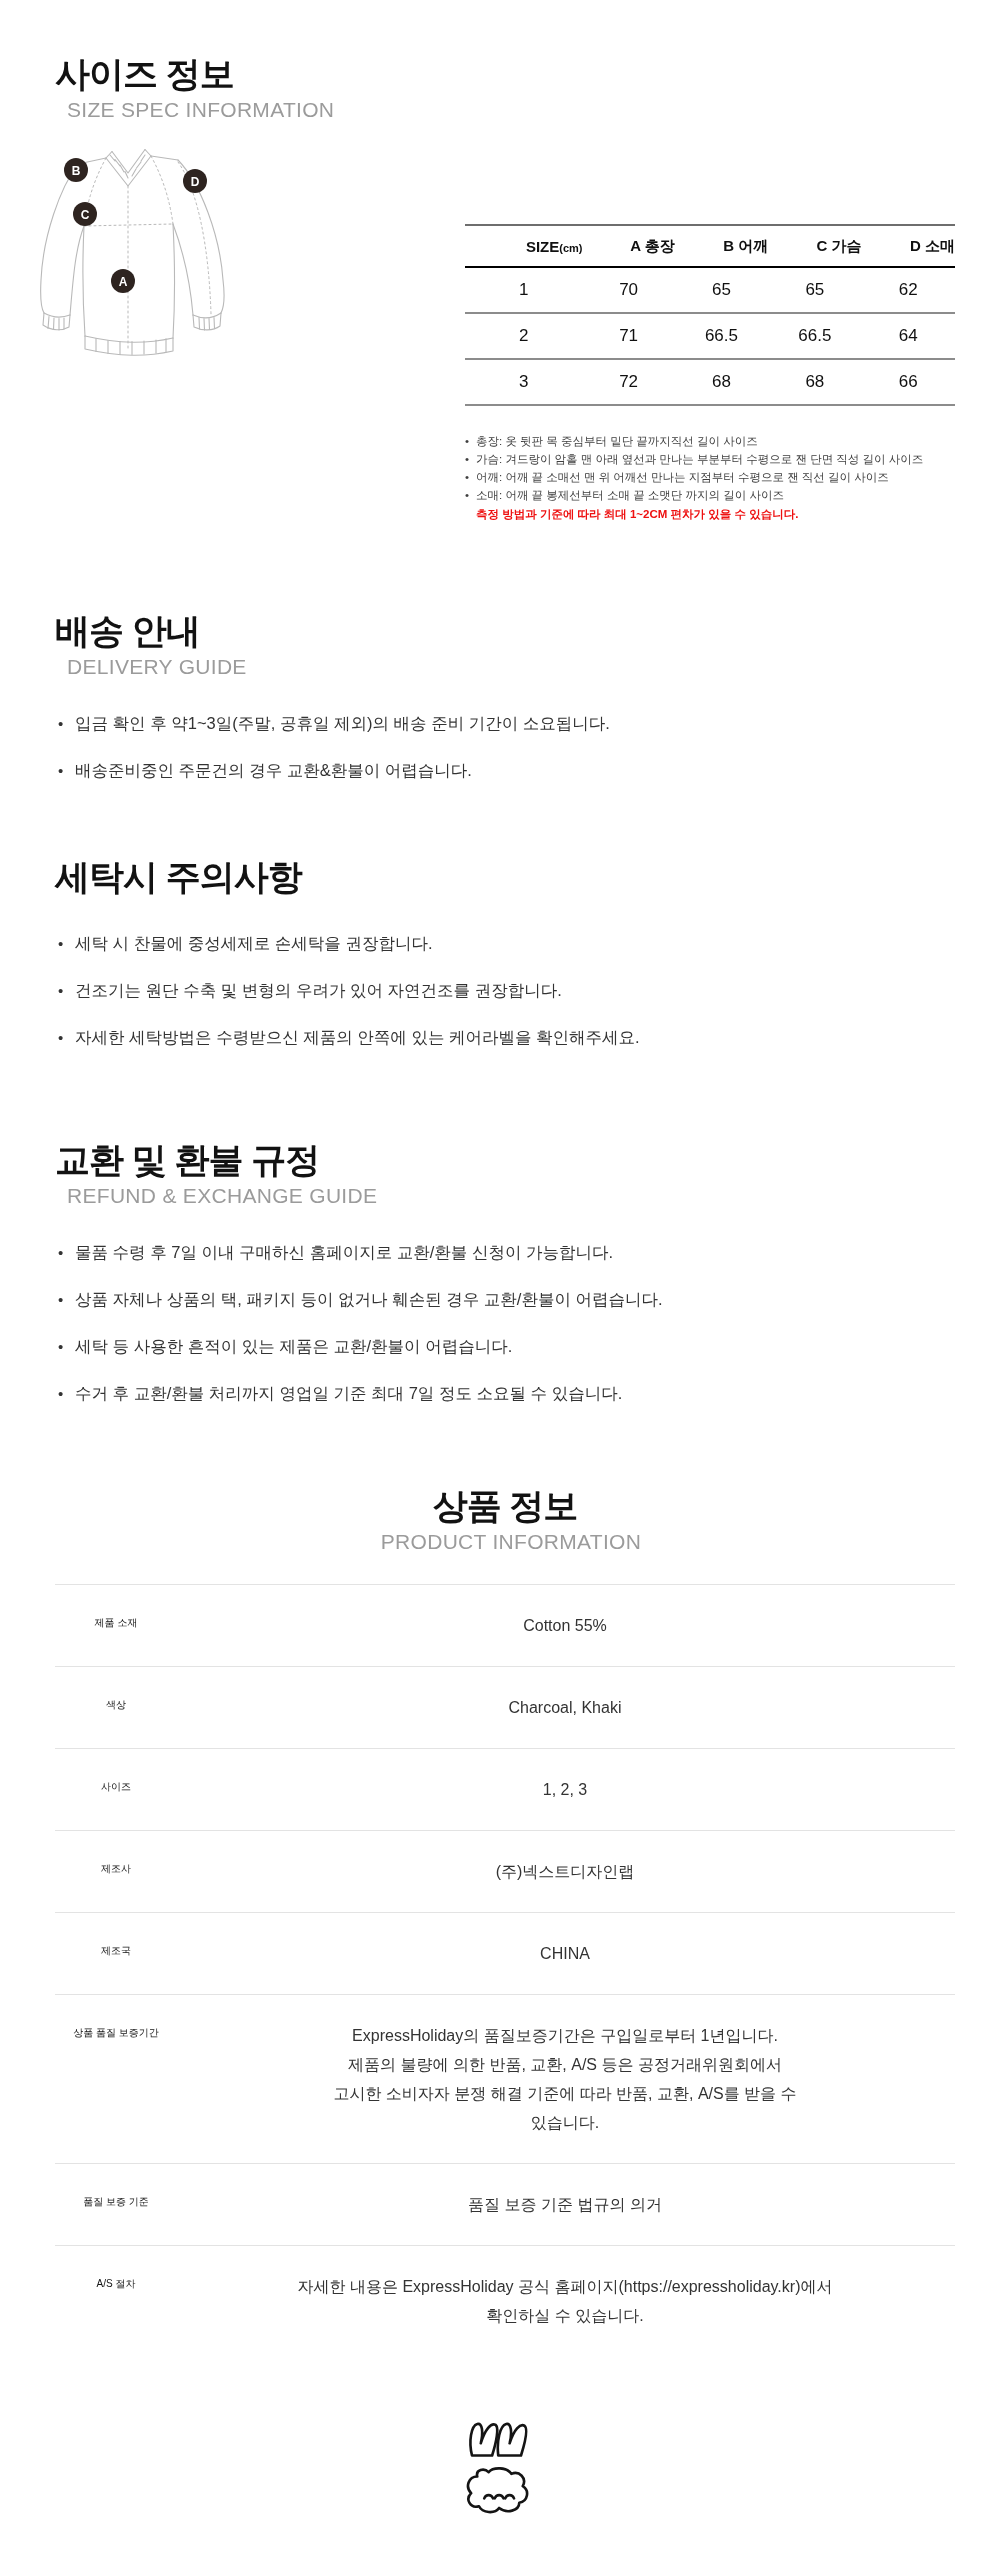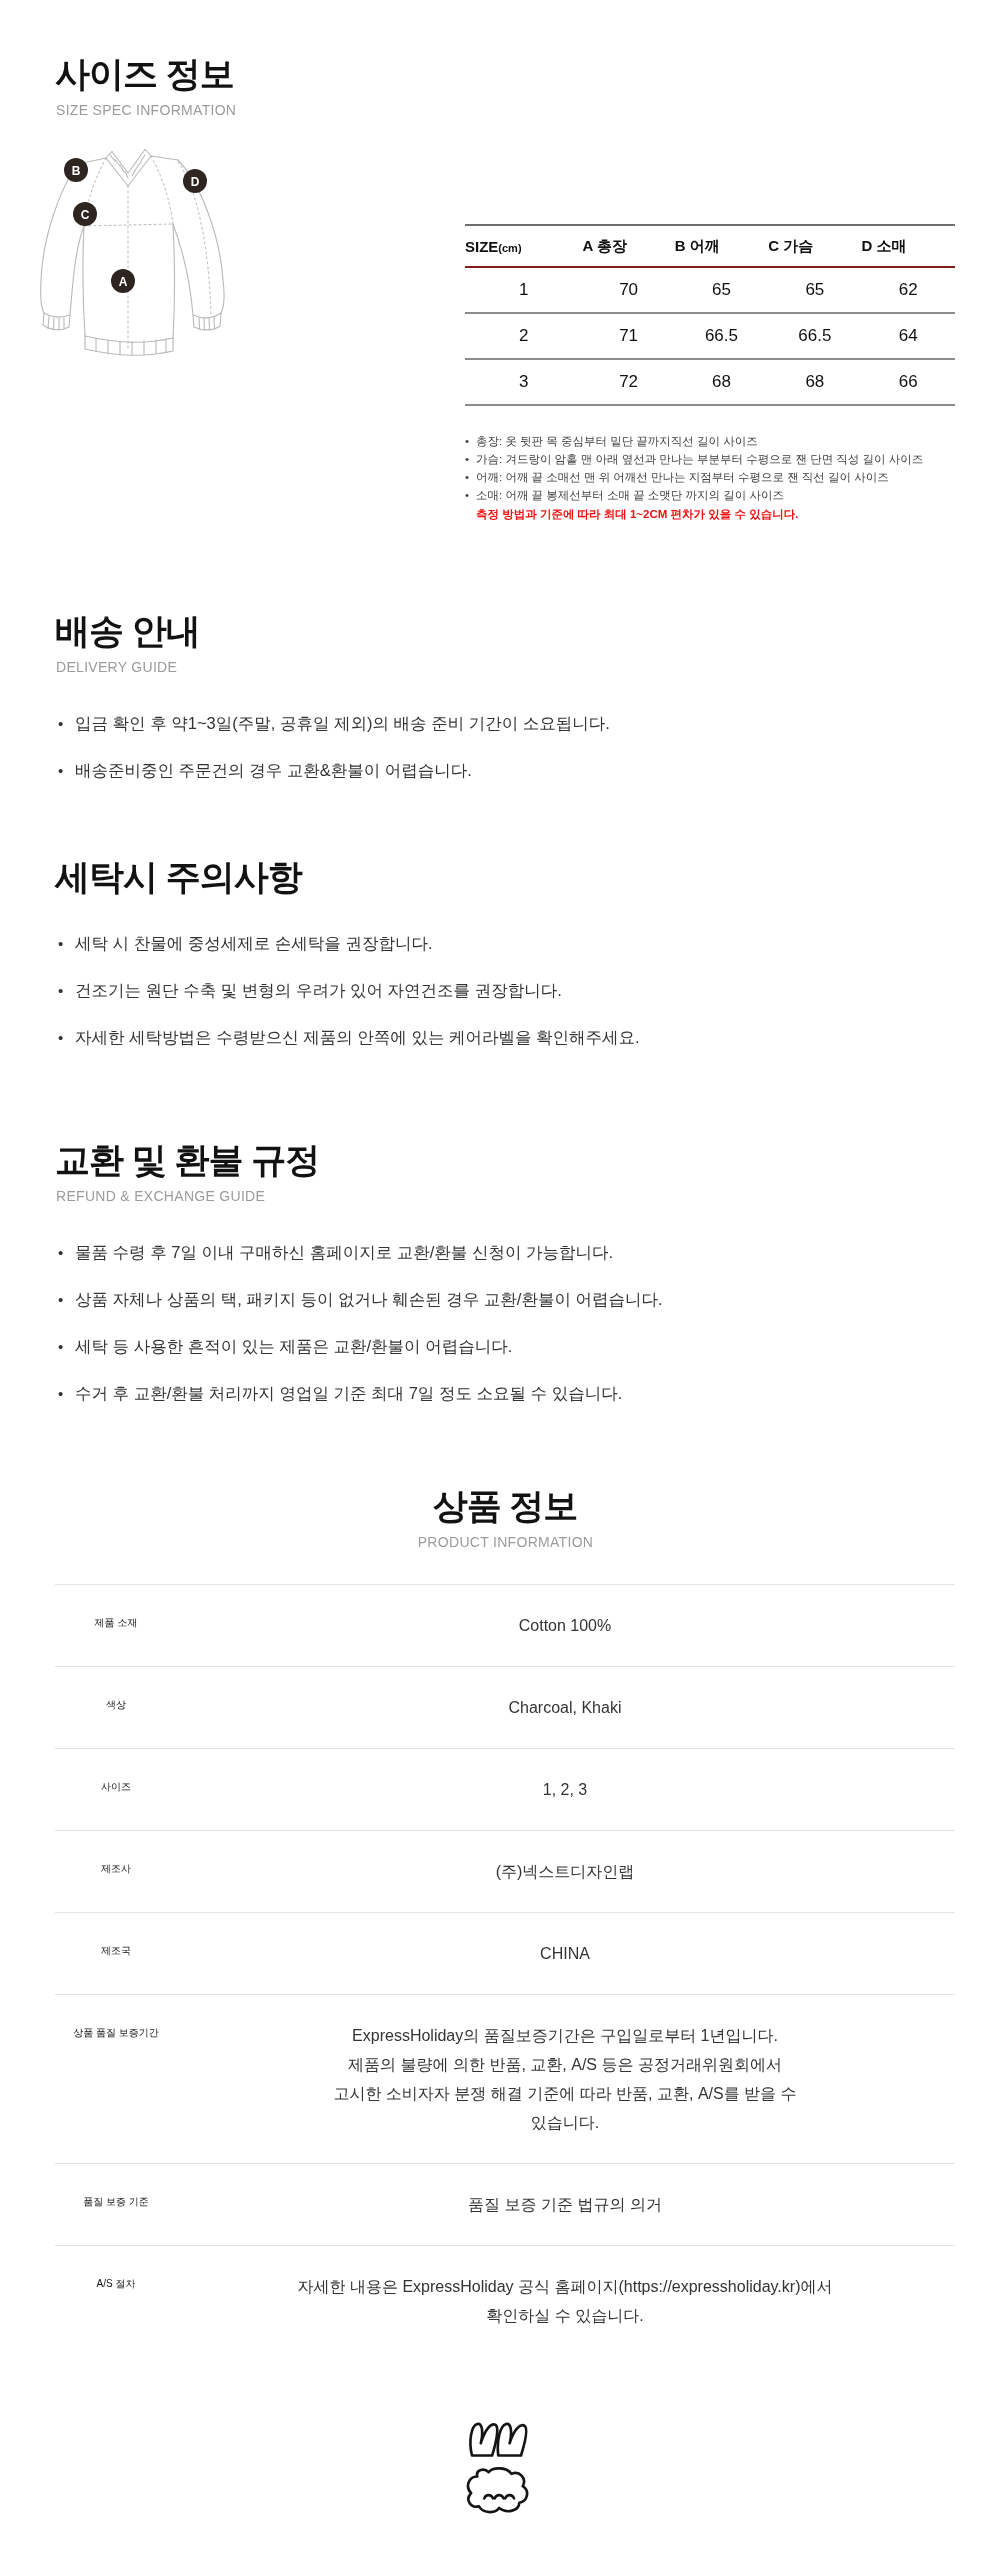--- a/index.html
+++ b/index.html
@@ -3,33 +3,33 @@
 <meta charset="utf-8">
 <style>
   html,body { margin:0; padding:0; background:#fff; }
   .page {
     position:relative; width:1000px; min-height:2573px; background:#fff;
     font-family:"Liberation Sans","DejaVu Sans",sans-serif; color:#222;
     overflow:hidden;
   }
   .sec { padding-left:55px; padding-right:45px; }
   .sec-title { margin:0; font-size:35px; font-weight:bold; color:#121212; letter-spacing:-1px; line-height:44px; }
-  .sec-sub { margin:2px 0 0 1px; font-size:14px; color:#9b9b9b; line-height:24px; letter-spacing:.3px; font-weight:normal; }
+  .sec-sub { margin:2px 0 0 12px; font-size:21px; color:#9b9b9b; line-height:24px; letter-spacing:.3px; font-weight:normal; }
   .first { padding-top:52px; }
 
   
   .size-flex { display:flex; margin-top:2px; }
   .size-left { width:410px; flex:none; }
   .garment-svg { display:block; margin-left:-27px; margin-top:4px; }
   .size-right { flex:1; min-width:0; }
 
   table.size-table { width:100%; border-collapse:collapse; margin-top:100px; border-top:2px solid #6e6e6e; }
   table.size-table th {
-    height:40px; font-size:15px; font-weight:bold; color:#101010; text-align:left;
-    border-bottom:2px solid #7f1d1d; padding:0;
+    height:40px; font-size:15px; font-weight:bold; color:#101010; text-align:right;
+    border-bottom:2px solid #000000; padding:0;
   }
   table.size-table td {
     height:44px; font-size:17px; color:#101010; text-align:center;
     border-bottom:2px solid #8c8c8c; padding:0;
   }
   .unit { font-size:11px; font-weight:bold; }
 
   ul.notes { list-style:none; margin:26px 0 0; padding:0; }
   ul.notes li { position:relative; padding-left:11px; font-size:11.5px; line-height:18px; color:#3e3e3e; white-space:nowrap; }
   ul.notes li::before { content:"•"; position:absolute; left:0; top:0; }
@@ -192,21 +192,21 @@
     </ul>
   </section>
 
   <section class="sec mt-product">
     <h1 class="sec-title">상품 정보</h1>
     <div class="sec-sub">PRODUCT INFORMATION</div>
 
     <div class="ptable">
       <div class="prow">
         <div class="plabel">제품 소재</div>
-        <div class="pvalue">Cotton 100%</div>
+        <div class="pvalue">Cotton 55%</div>
       </div>
       <div class="prow">
         <div class="plabel">색상</div>
         <div class="pvalue">Charcoal, Khaki</div>
       </div>
       <div class="prow">
         <div class="plabel">사이즈</div>
         <div class="pvalue">1, 2, 3</div>
       </div>
       <div class="prow">

